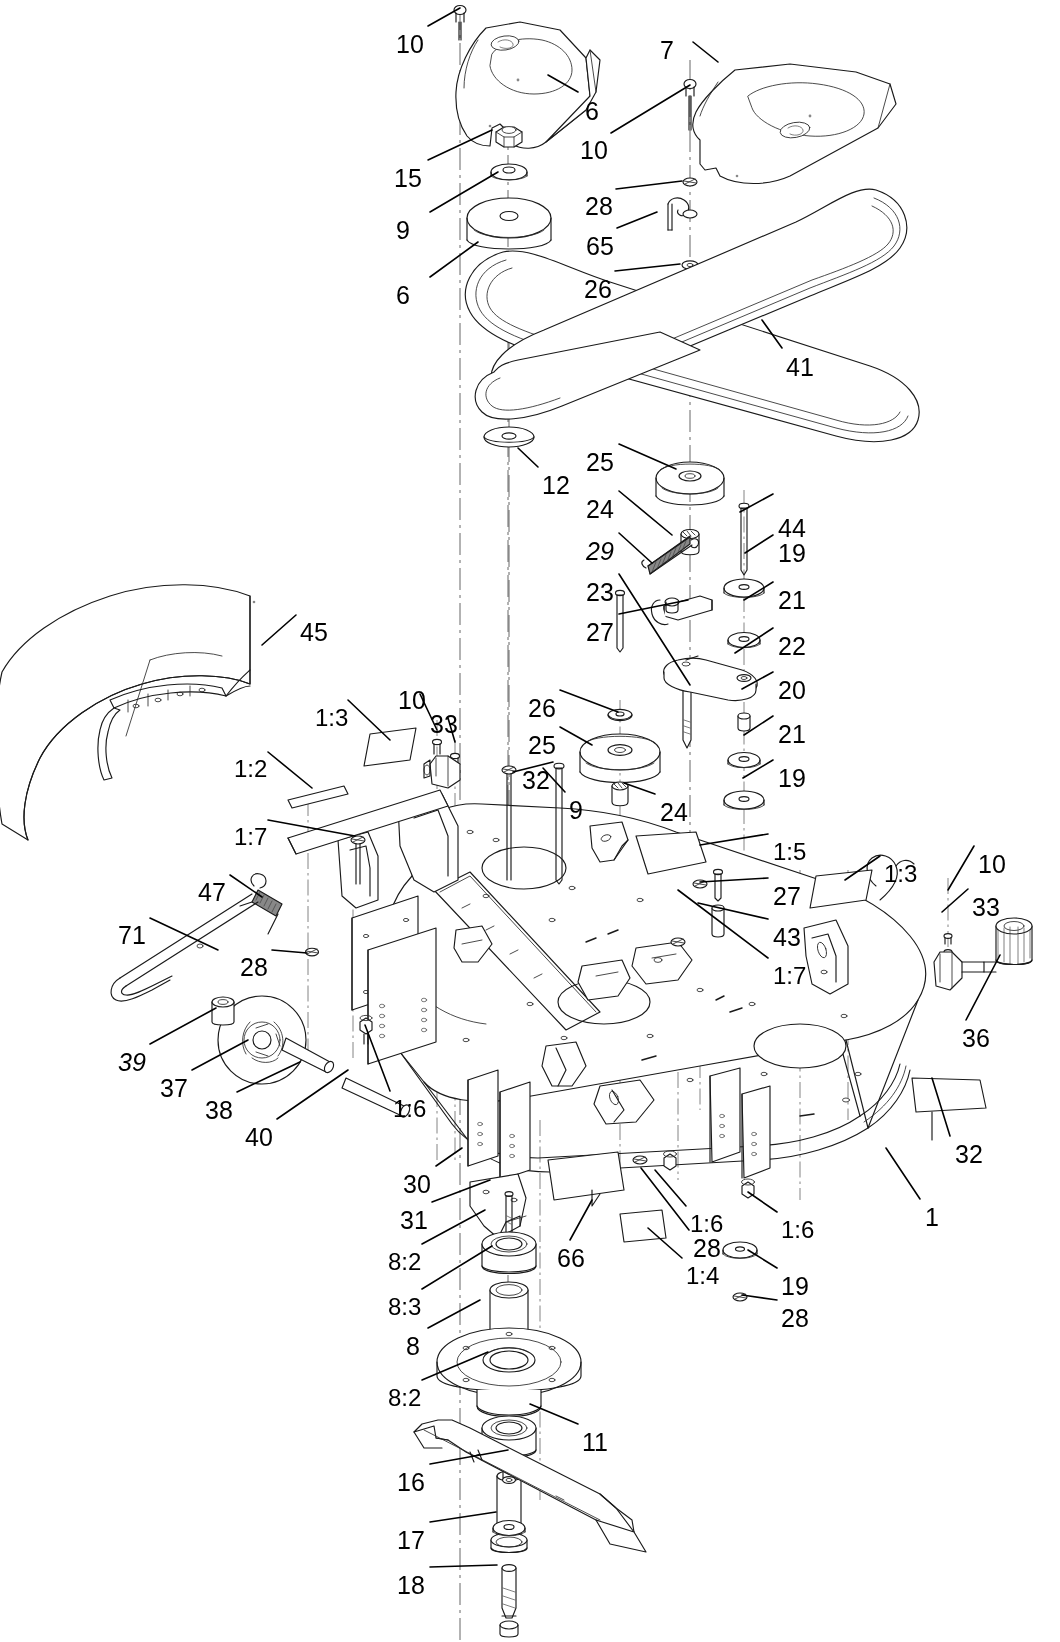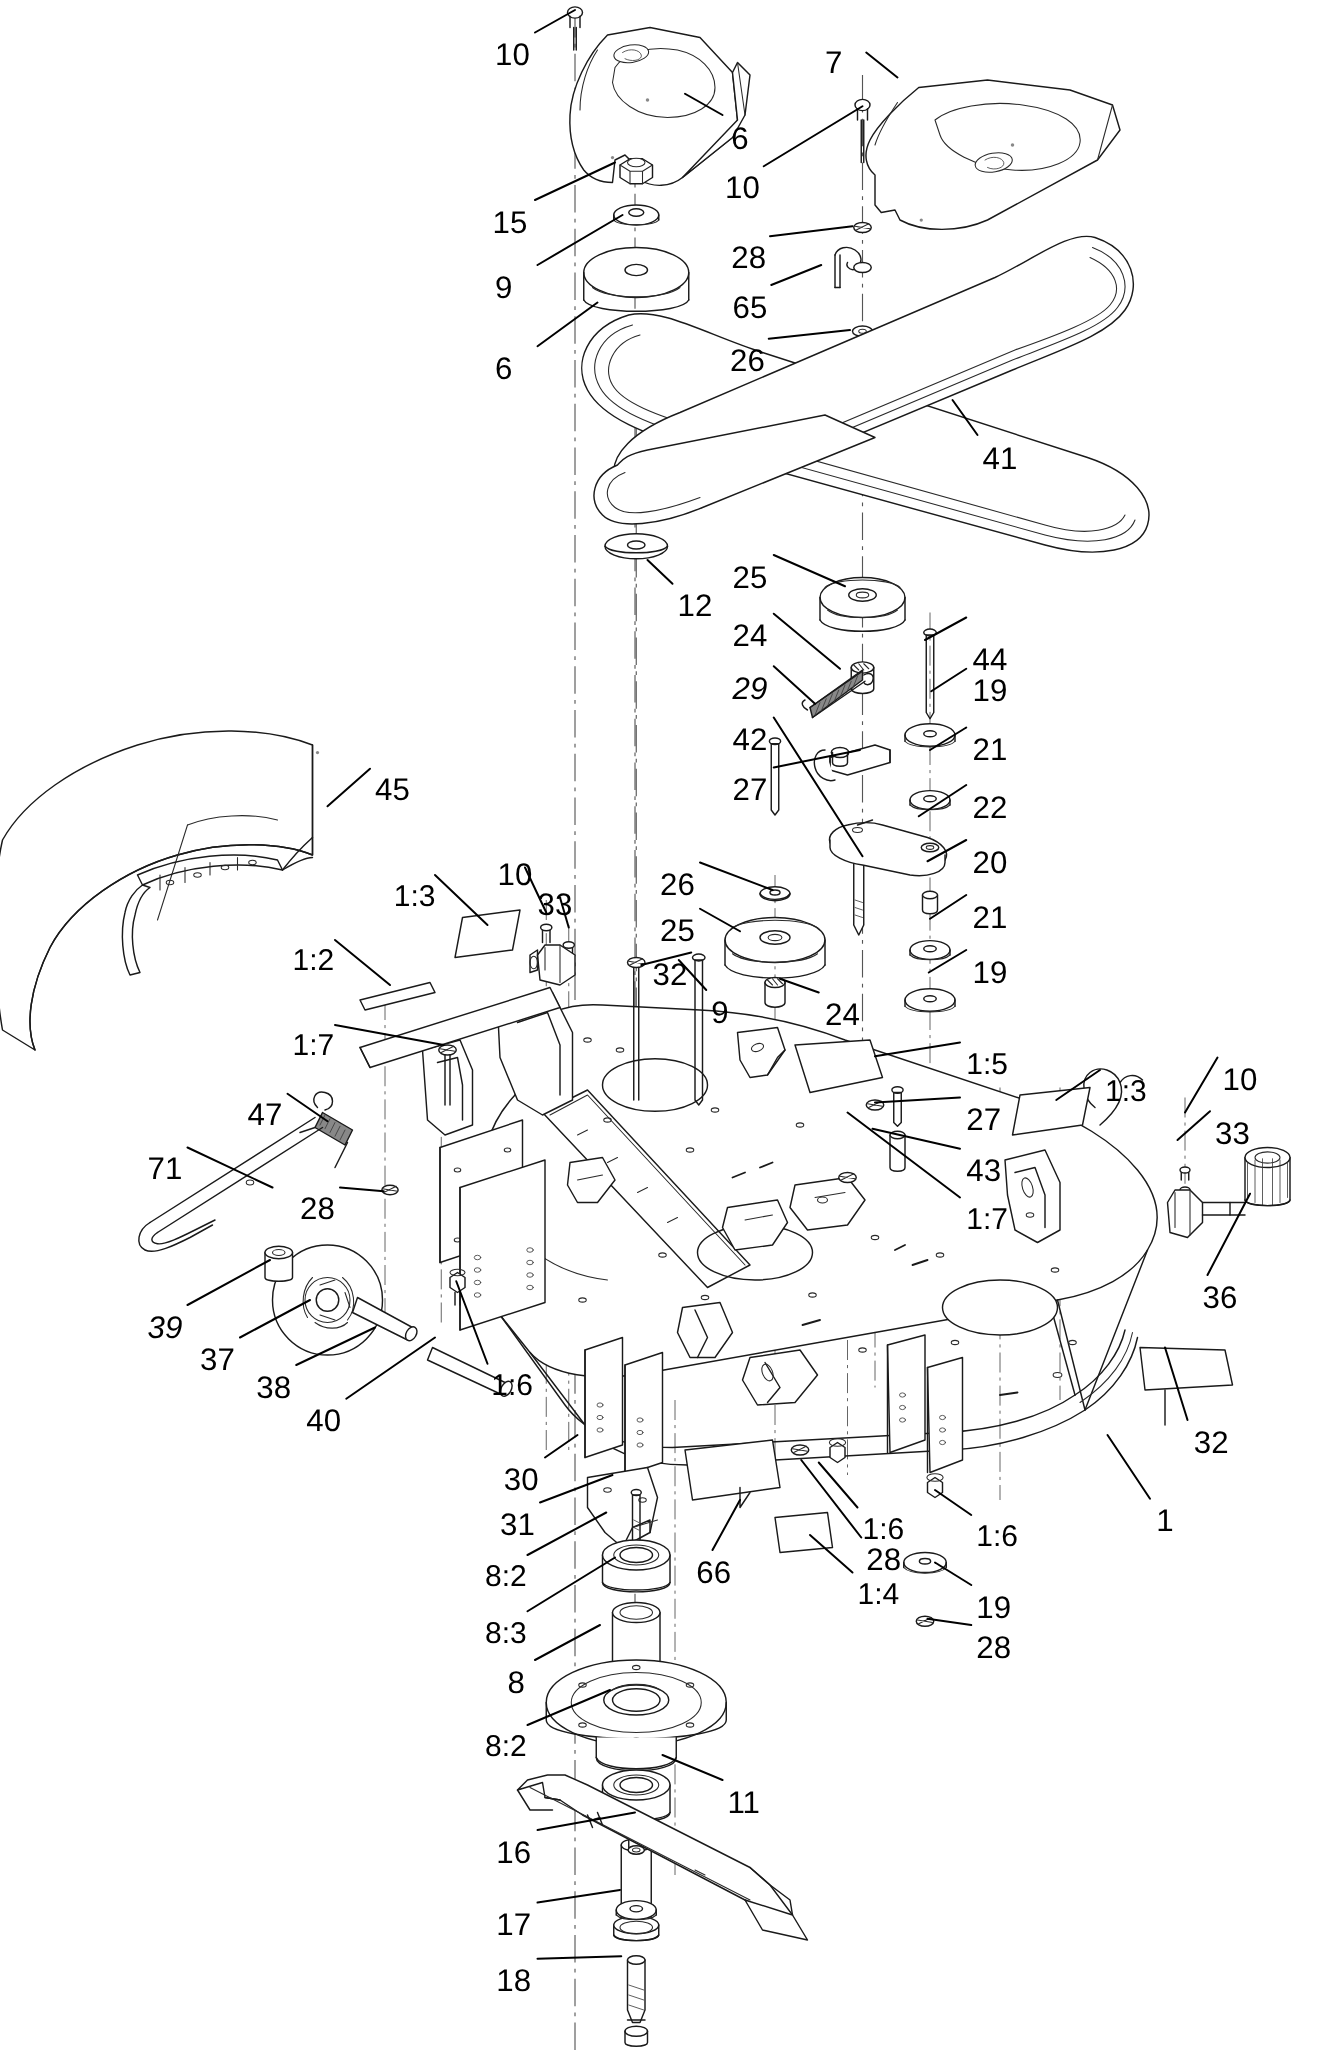--- a/index.html
+++ b/index.html
@@ -791,21 +791,21 @@
       <div class="callout" style="left: 396px; top: 218px;">9</div>
       <div class="callout" style="left: 396px; top: 283px;">6</div>
       <div class="callout" style="left: 585px; top: 194px;">28</div>
       <div class="callout" style="left: 586px; top: 234px;">65</div>
       <div class="callout" style="left: 584px; top: 277px;">26</div>
       <div class="callout" style="left: 786px; top: 355px;">41</div>
       <div class="callout" style="left: 542px; top: 473px;">12</div>
       <div class="callout" style="left: 586px; top: 450px;">25</div>
       <div class="callout" style="left: 586px; top: 497px;">24</div>
       <div class="callout" style="left: 586px; top: 539px; font-style: italic;">29</div>
-      <div class="callout" style="left: 586px; top: 580px;">42</div>
+      <div class="callout" style="left: 586px; top: 580px;">23</div>
       <div class="callout" style="left: 586px; top: 620px;">27</div>
       <div class="callout" style="left: 778px; top: 480px; margin-top: 36px;">44</div>
       <div class="callout" style="left: 778px; top: 541px;">19</div>
       <div class="callout" style="left: 778px; top: 588px;">21</div>
       <div class="callout" style="left: 778px; top: 634px;">22</div>
       <div class="callout" style="left: 778px; top: 678px;">20</div>
       <div class="callout" style="left: 778px; top: 722px;">21</div>
       <div class="callout" style="left: 778px; top: 766px;">19</div>
       <div class="callout" style="left: 528px; top: 696px;">26</div>
       <div class="callout" style="left: 528px; top: 733px;">25</div>

